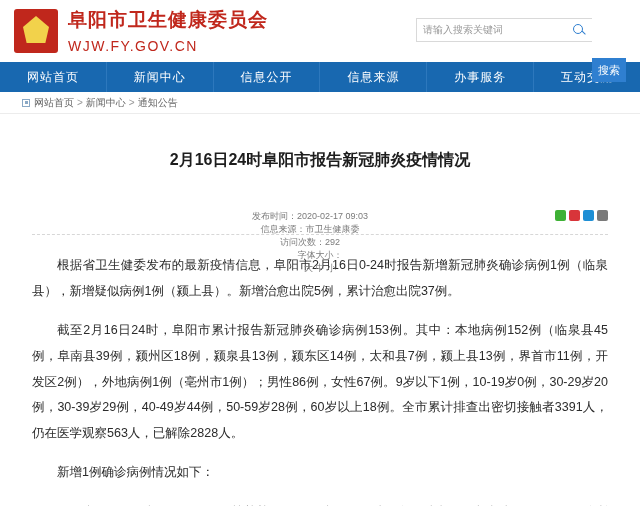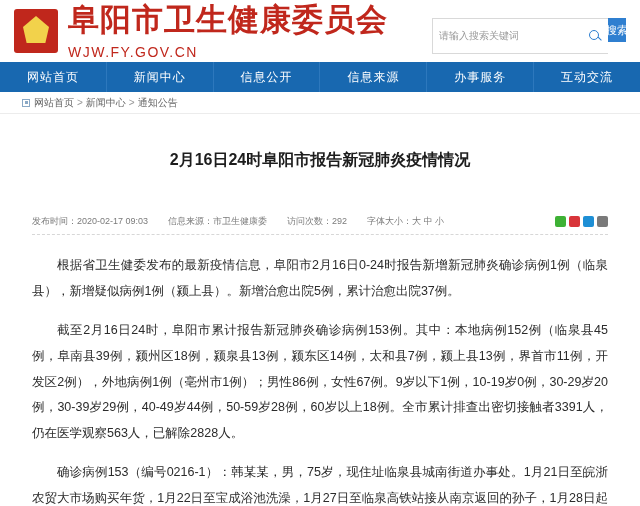--- a/index.html
+++ b/index.html
@@ -47,42 +47,42 @@
     transform: translateX(-50%);
     width: 26px; height: 16px;
     background: #f2d24b;
     clip-path: polygon(0 0, 100% 0, 86% 100%, 14% 100%);
   }
   .title-block {
     margin-left: 10px;
     line-height: 1;
   }
   .site-title {
-    font-size: 31px;
+    font-size: 19px;
     font-weight: bold;
     color: #c0271c;
     letter-spacing: 1px;
     white-space: nowrap;
   }
   .site-url {
     font-size: 14px;
     color: #c0271c;
     letter-spacing: 1.5px;
     margin-top: 10px;
   }
   .search-wrap {
     position: absolute;
     right: 14px;
     top: 18px;
     display: flex;
     align-items: stretch;
   }
   .search-box {
     width: 176px;
-    height: 36px;
+    height: 24px;
     border: 1px solid #d9d9d9;
     border-right: none;
     display: flex;
     align-items: center;
     padding: 0 6px;
     background: #fff;
   }
   .search-box .ph {
     font-size: 10px;
     color: #9a9a9a;
@@ -105,30 +105,31 @@
   }
   .search-box .mag:after {
     content: "";
     position: absolute;
     left: 9px; top: 9px;
     width: 5px; height: 1.4px;
     background: #2f7fd0;
     transform: rotate(45deg);
   }
   .search-btn {
-    width: 18px;
+    width: 34px;
     height: 24px;
     background: #2f7fd0;
     color: #fff;
     font-size: 11px;
     display: flex;
     align-items: center;
     justify-content: center;
     overflow: hidden;
     white-space: nowrap;
+    margin-top: 40px;
   }
 
   
   .nav {
     height: 30px;
     background: #1868b0;
     display: flex;
     align-items: stretch;
   }
   .nav-item {
@@ -181,20 +182,21 @@
     line-height: 1.5;
   }
   .meta {
     margin-top: 38px;
     height: 22px;
     display: flex;
     align-items: center;
     font-size: 9px;
     color: #7b7b7b;
     position: relative;
+    flex-direction: column;
   }
   .meta .m { margin-right: 20px; white-space: nowrap; }
   .meta .fs-opts { white-space: nowrap; }
   .meta .icons {
     position: absolute;
     right: 0;
     display: flex;
     gap: 3px;
     align-items: center;
   }
@@ -272,15 +274,16 @@
       <i style="background:#d8353a"></i>
       <i style="background:#1e8fd5"></i>
       <i style="background:#7a7a7a"></i>
     </div>
   </div>
   <div class="sep-line"></div>
 
   <div class="body-text">
     <p>根据省卫生健委发布的最新疫情信息，阜阳市2月16日0-24时报告新增新冠肺炎确诊病例1例（临泉县），新增疑似病例1例（颍上县）。新增治愈出院5例，累计治愈出院37例。</p>
     <p>截至2月16日24时，阜阳市累计报告新冠肺炎确诊病例153例。其中：本地病例152例（临泉县45例，阜南县39例，颍州区18例，颍泉县13例，颍东区14例，太和县7例，颍上县13例，界首市11例，开发区2例），外地病例1例（亳州市1例）；男性86例，女性67例。9岁以下1例，10-19岁0例，30-29岁20例，30-39岁29例，40-49岁44例，50-59岁28例，60岁以上18例。全市累计排查出密切接触者3391人，仍在医学观察563人，已解除2828人。</p>
+    <p class="sub">新增1例确诊病例情况如下：</p>
     <p>确诊病例153（编号0216-1）：韩某某，男，75岁，现住址临泉县城南街道办事处。1月21日至皖浙农贸大市场购买年货，1月22日至宝成浴池洗澡，1月27日至临泉高铁站接从南京返回的孙子，1月28日起病，当日至老二中乡卫生院执法诊所就诊，2月14日至临泉县人民医院就诊，后入院隔离治疗，2月16日转至阜阳市第二人民医院隔离治疗，2月16日确诊，目前病情稳定。</p>
   </div>
 </div>
 
 </body></html>

